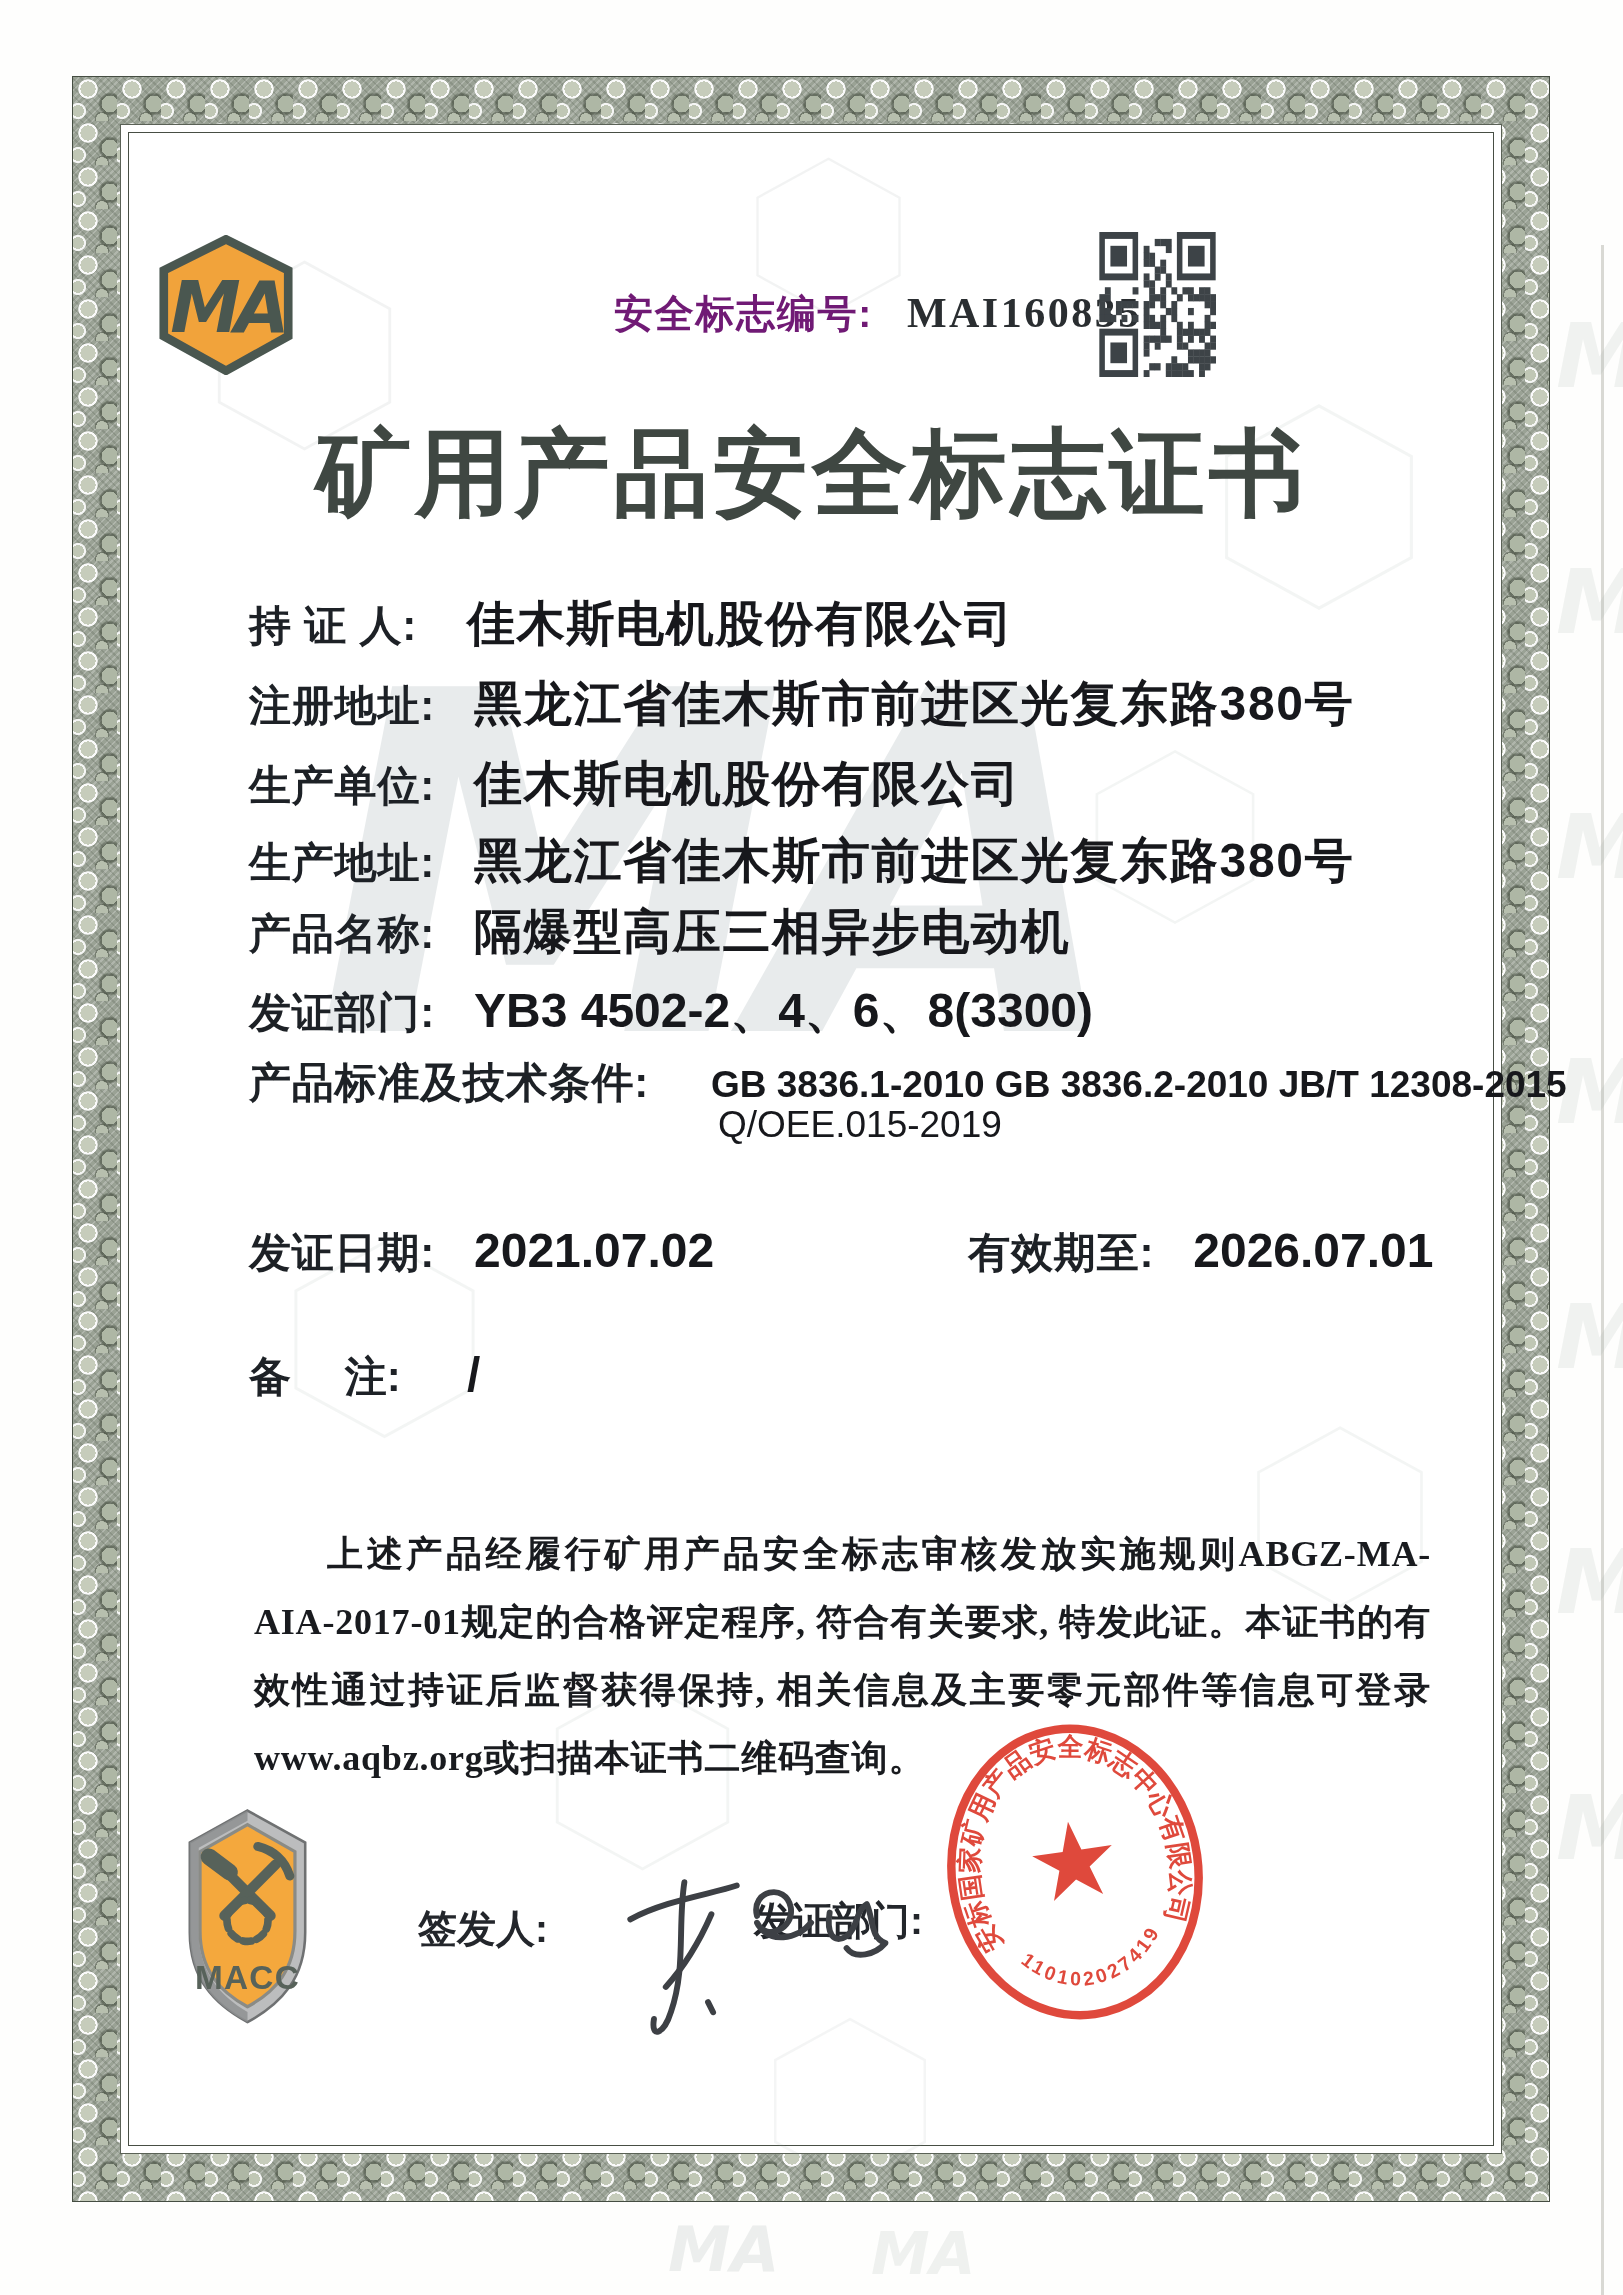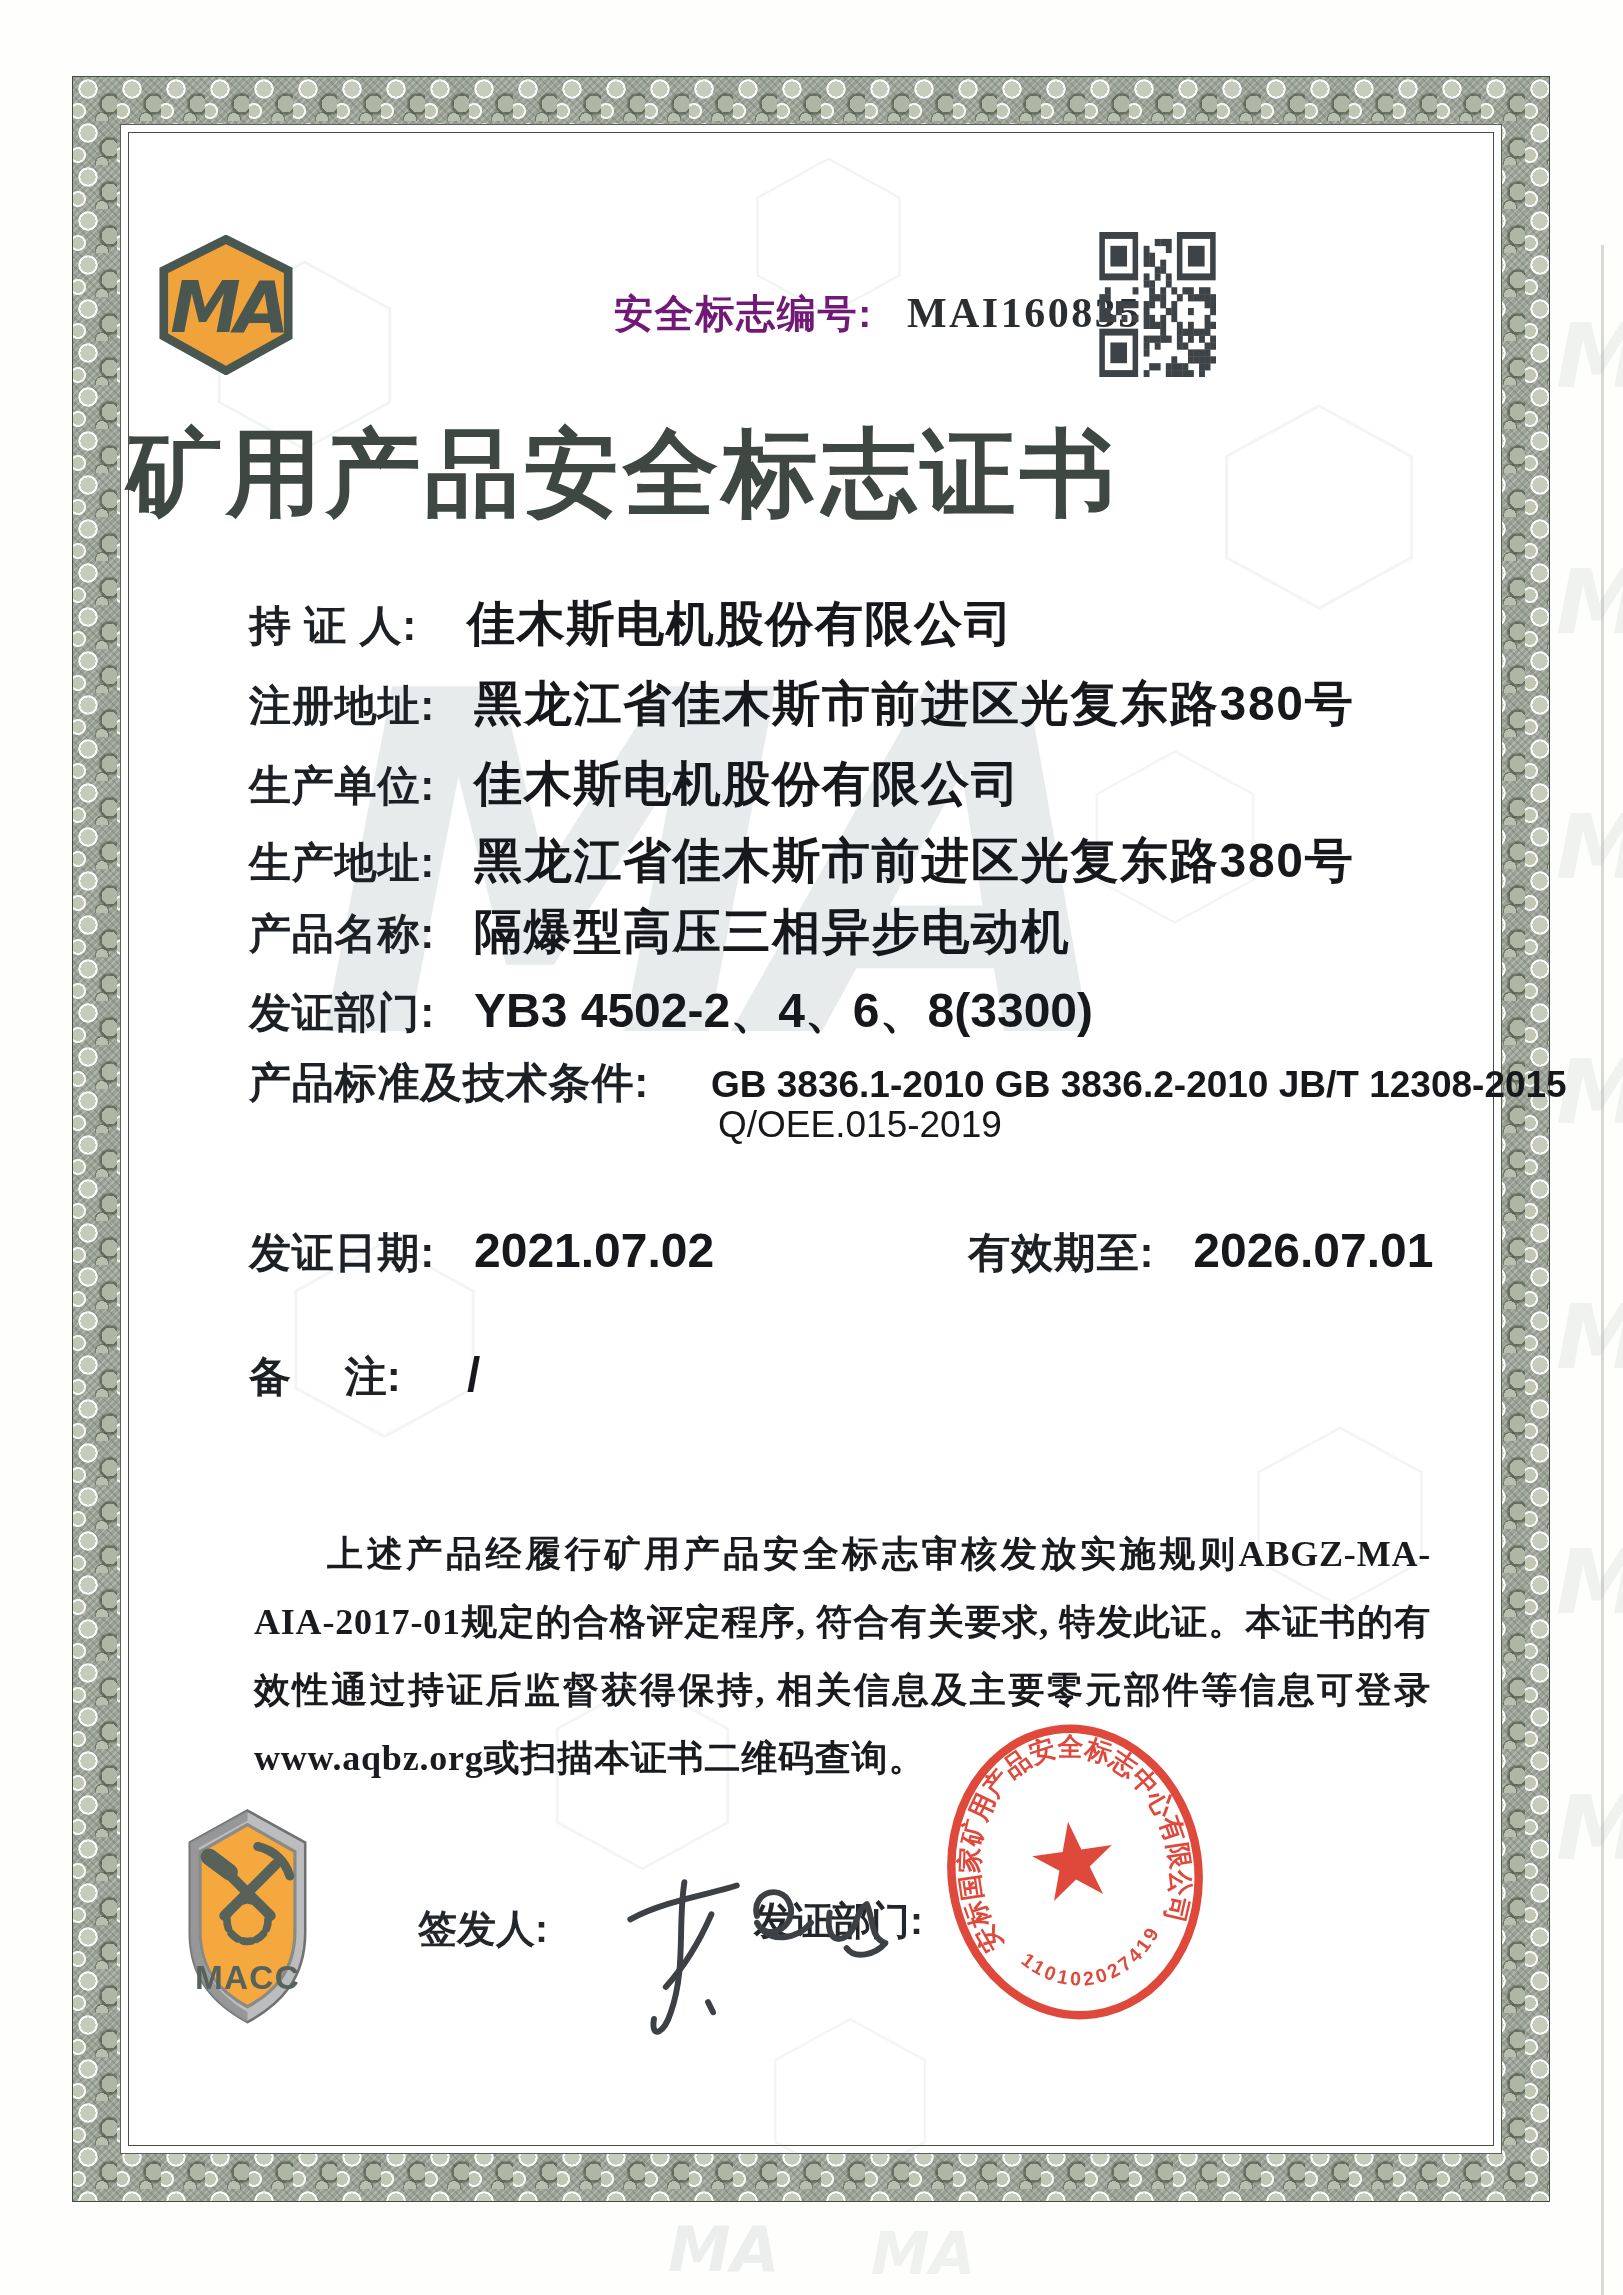--- a/index.html
+++ b/index.html
@@ -32,21 +32,21 @@
   .hex{position:absolute;z-index:0;pointer-events:none;}
 
   
   .ma-logo{position:absolute;left:159px;top:235px;z-index:2;}
   .badge-row{position:absolute;left:614px;top:287px;z-index:2;white-space:nowrap;}
   .badge-label{font-size:39px;font-weight:700;color:#701a75;letter-spacing:1.7px;}
   .badge-number{font-family:"Liberation Serif",serif;font-size:42px;font-weight:700;
     letter-spacing:2.5px;margin-left:34px;color:#2a2e31;}
   .qr{position:absolute;left:1099px;top:232px;z-index:2;}
 
-  .title{position:absolute;left:127px;top:411px;width:1370px;text-align:left;z-index:2;
+  .title{position:absolute;left:127px;top:411px;width:1370px;text-align:center;z-index:2;
     font-family:"DejaVu Serif","Liberation Serif",serif;font-weight:900;font-size:95px;
     letter-spacing:4.2px;color:#3f4742;}
 
   
   .row{position:absolute;left:249px;white-space:nowrap;z-index:2;}
   .flabel{display:inline-block;min-width:179px;font-size:42px;font-weight:700;color:#1d2126;letter-spacing:0.8px;}
   .flabel.wide{min-width:430px;}
   .fvalue{margin-left:39px;font-size:48px;font-weight:700;color:#17181c;letter-spacing:1.7px;}
   .fvalue.latin{letter-spacing:0;}
   .r1{top:592px}.r2{top:672px}.r3{top:752px}.r4{top:829px}.r5{top:900px}.r6{top:979px}

